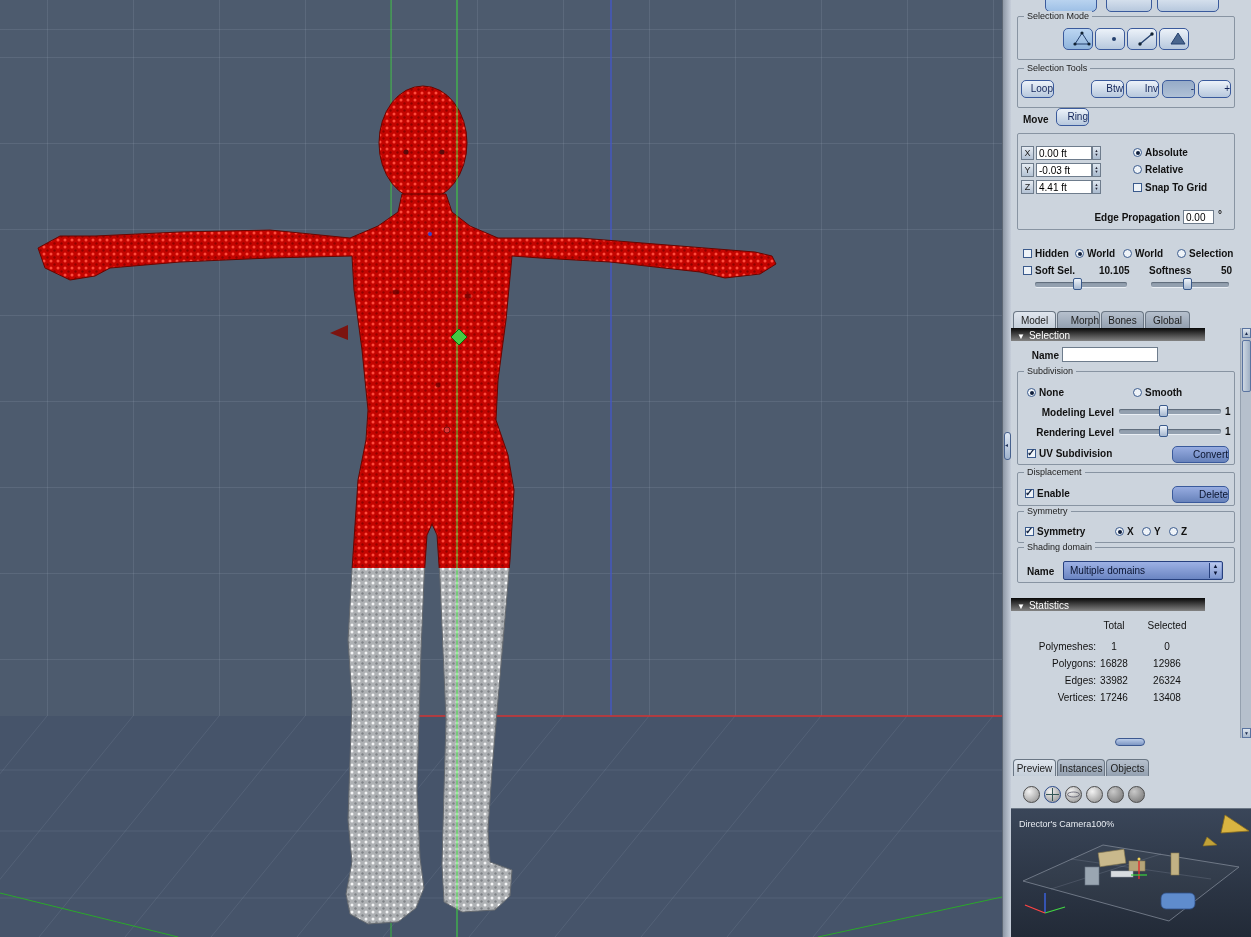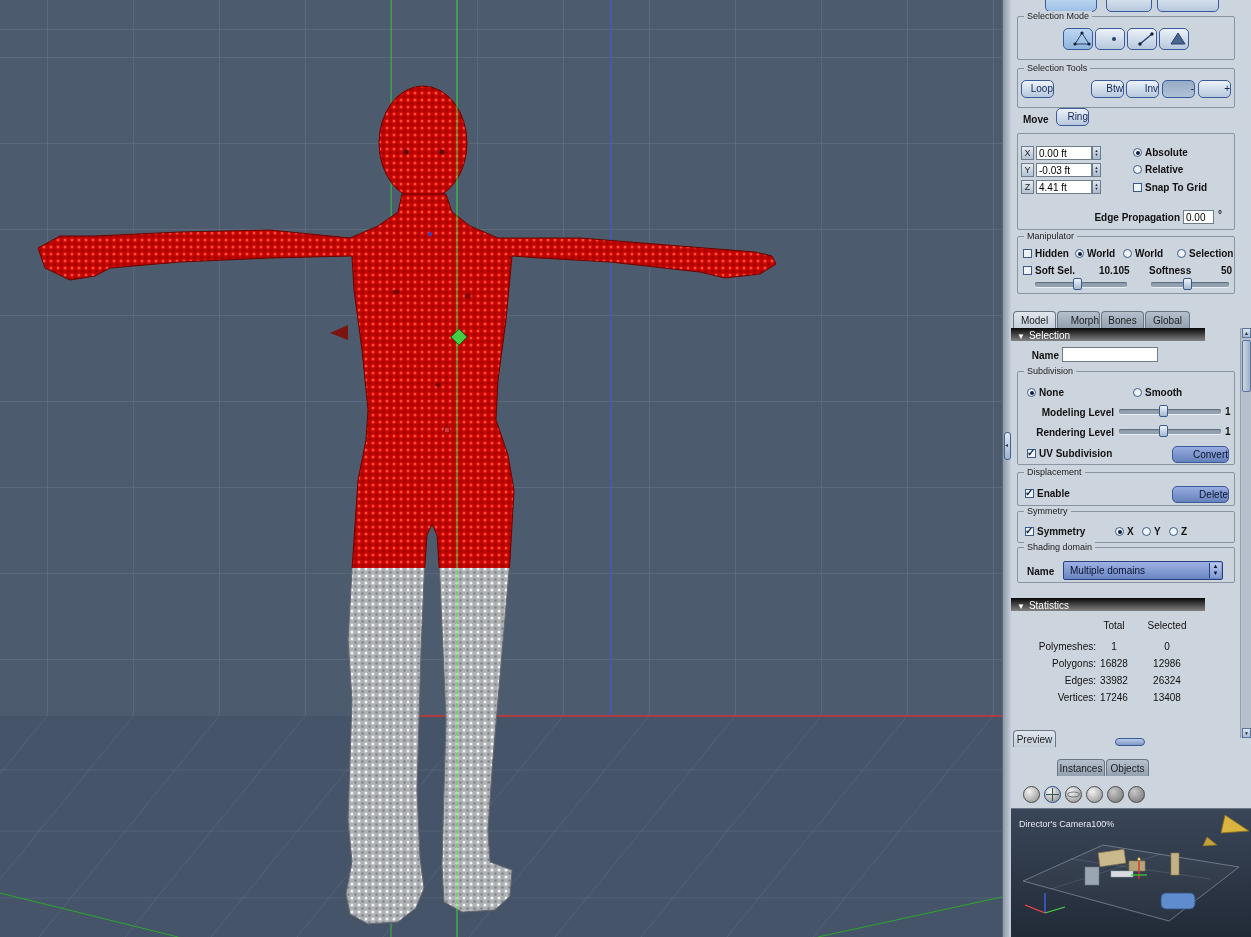--- a/index.html
+++ b/index.html
@@ -243,23 +243,20 @@
   <div class="lbl" style="left:134px; top:147px;">Absolute</div>
   <div class="rb" style="left:122px; top:165px;"></div>
   <div class="lbl" style="left:134px; top:164px;">Relative</div>
   <div class="cb" style="left:122px; top:183px;"></div>
   <div class="lbl" style="left:134px; top:182px;">Snap To Grid</div>
 
   <div class="lbl rlbl" style="left:80px; top:212px; width:89px;">Edge Propagation</div>
   <input class="field" style="left: 172px; top: 210px; width: 31px;" value="0.00">
   <div class="lbl" style="left:207px; top:209px;">°</div>
 
-  <div class="gbox" style="left:6px; top:236px; width:218px; height:58px;">
-    <span class="t">Manipulator</span>
-  </div>
   <div class="cb" style="left:12px; top:249px;"></div>
   <div class="lbl" style="left:24px; top:248px;">Hidden</div>
   <div class="rb on" style="left:64px; top:249px;"></div>
   <div class="lbl" style="left:76px; top:248px;">World</div>
   <div class="rb" style="left:112px; top:249px;"></div>
   <div class="lbl" style="left:124px; top:248px;">World</div>
   <div class="rb" style="left:166px; top:249px;"></div>
   <div class="lbl" style="left:178px; top:248px;">Selection</div>
 
   <div class="cb" style="left:12px; top:266px;"></div>
@@ -361,21 +358,21 @@
   <div class="statval" style="left:134px; top:692px; width:44px;">13408</div>
 
   <div id="gutter">
     <div class="arrow" style="top:0;">▲</div>
     <div class="thumb"></div>
     <div class="arrow" style="bottom:0;">▼</div>
   </div>
 
   <div id="divider-pill"></div>
 
-  <div class="tab active" style="left:2px; top:730px; width:43px;">Preview</div>
+  <div class="tab active" style="left:2px; top:759px; width:43px;">Preview</div>
   <div class="tab" style="left:46px; top:759px; width:48px;">Instances</div>
   <div class="tab" style="left:95px; top:759px; width:43px;">Objects</div>
 
   <div class="circicon" style="left:12px; top:786px;"></div>
   <div class="circicon" style="left:33px; top:786px; border-color:#2a4a8a;">
     <svg width="15" height="15" viewBox="0 0 15 15">
       <path d="M7.5,1 L7.5,14 M1,7.5 L14,7.5" stroke="#355" stroke-width="1"></path>
     </svg>
   </div>
   <div class="circicon" style="left:54px; top:786px;">

